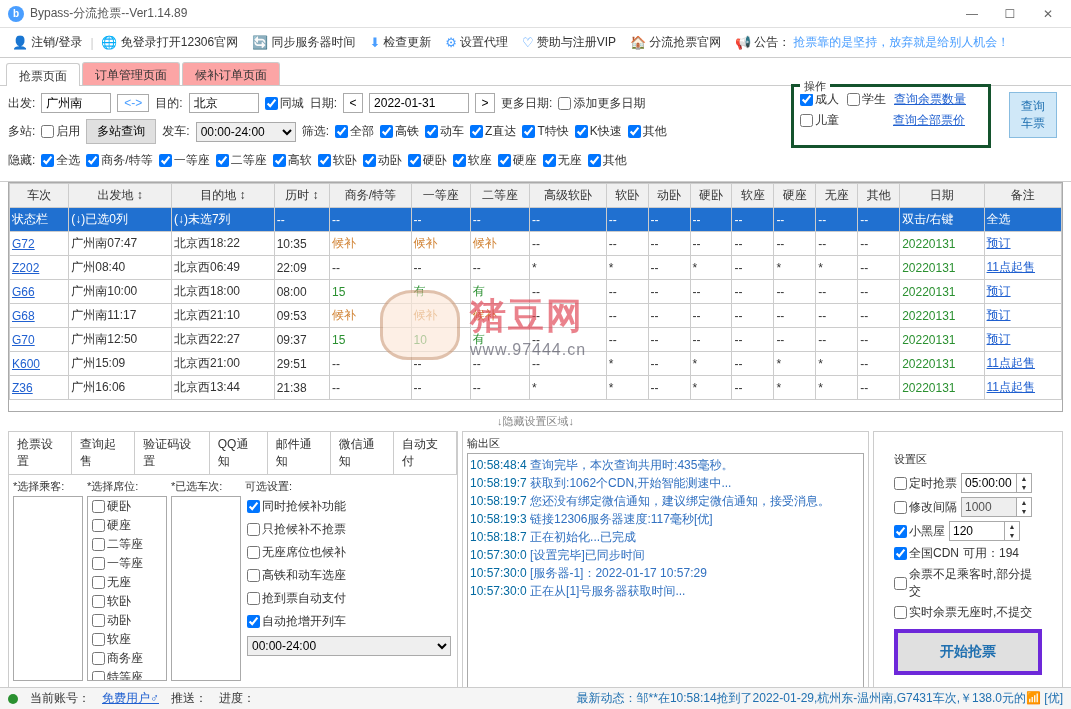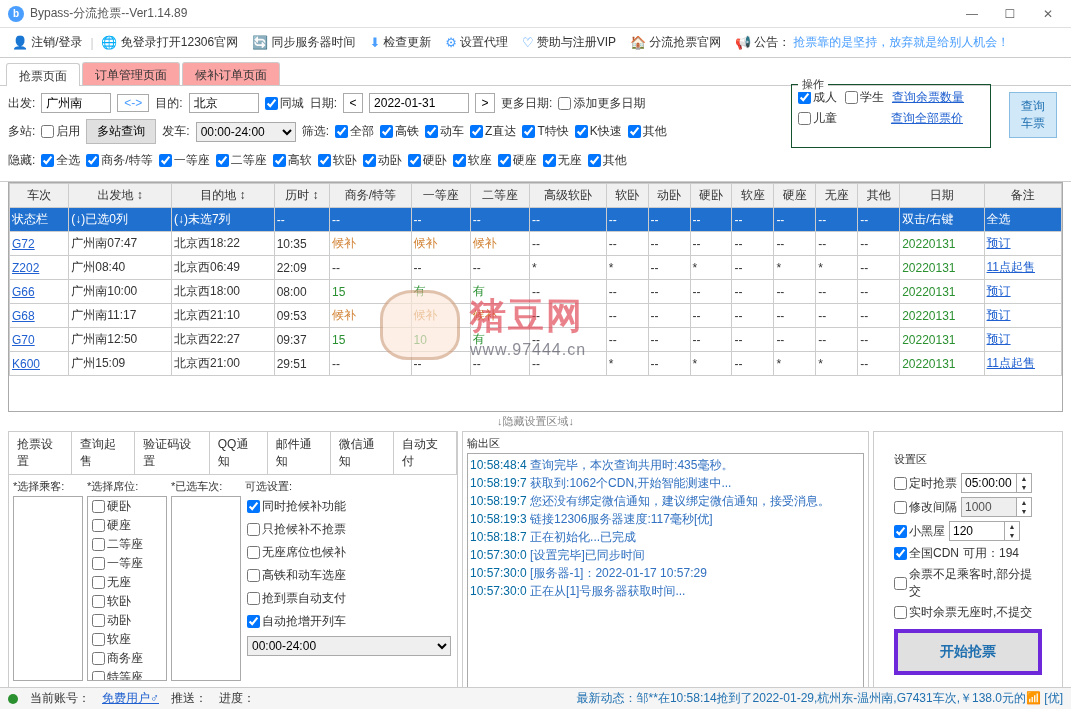--- a/index.html
+++ b/index.html
@@ -19,21 +19,21 @@
 .search-panel{padding:5px 8px;border-bottom:1px solid #ccc;}
 .search-row{display:flex;align-items:center;gap:6px;margin-bottom:4px;min-height:24px;}
 .lbl{color:#333;}
 input[type=text]{border:1px solid #aaa;padding:2px 4px;height:20px;}
 .swap-btn{border:1px solid #aaa;padding:1px 6px;color:#4a9eff;cursor:pointer;background:#fff;}
 .date-nav{border:1px solid #aaa;width:20px;height:20px;background:#fff;display:inline-flex;align-items:center;justify-content:center;cursor:pointer;}
 .btn-gray{background:#e0e0e0;border:1px solid #bbb;padding:3px 10px;cursor:pointer;}
 select{border:1px solid #aaa;height:20px;}
 .chk{display:inline-flex;align-items:center;gap:2px;}
 .chk input{margin:0;}
-.op-box{position:absolute;right:8px;top:84px;width:185px;border:1px solid #14532d;padding:4px 6px;height:64px;}
+.op-box{position:absolute;right:8px;top:84px;width:185px;border:3px solid #14532d;padding:4px 6px;height:64px;}
 .op-box .op-title{position:absolute;top:-8px;left:6px;background:#fff;padding:0 4px;font-size:11px;}
 .op-row{display:flex;align-items:center;gap:8px;margin-bottom:4px;}
 .link{color:#2060d0;text-decoration:underline;cursor:pointer;}
 .query-btn{position:absolute;right:14px;top:92px;width:48px;height:46px;background:#d0e8f8;border:1px solid #88bce0;display:flex;flex-direction:column;align-items:center;justify-content:center;color:#2070b0;cursor:pointer;font-size:13px;line-height:1.4;}
 .table-wrap{margin:0 8px;border:1px solid #aaa;height:230px;overflow:auto;}
 table{border-collapse:collapse;width:100%;}
 th{background:#f0f0f0;border:1px solid #ccc;padding:3px 2px;font-weight:normal;}
 td{border:1px solid #ccc;padding:3px 2px;text-align:left;}
 tr.selected td{background:#2070d0;color:#fff;}
 .train-link{color:#2060d0;text-decoration:underline;}
@@ -409,20 +409,39 @@
         </tr>
         <tr>
           <td><span class="train-link">K600</span></td>
           <td>广州15:09</td>
           <td>北京西21:00</td>
           <td>29:51</td>
           <td>--</td>
           <td>--</td>
           <td>--</td>
           <td>--</td>
+          <td>*</td>
+          <td>--</td>
+          <td>*</td>
+          <td>--</td>
+          <td>*</td>
+          <td>*</td>
+          <td>--</td>
+          <td class="green">20220131</td>
+          <td><span class="train-link">11点起售</span></td>
+        </tr>
+        <tr>
+          <td><span class="train-link">Z36</span></td>
+          <td>广州16:06</td>
+          <td>北京西13:44</td>
+          <td>21:38</td>
+          <td>--</td>
+          <td>--</td>
+          <td>--</td>
+          <td>*</td>
           <td>*</td>
           <td>--</td>
           <td>*</td>
           <td>--</td>
           <td>*</td>
           <td>*</td>
           <td>--</td>
           <td class="green">20220131</td>
           <td><span class="train-link">11点起售</span></td>
         </tr>

